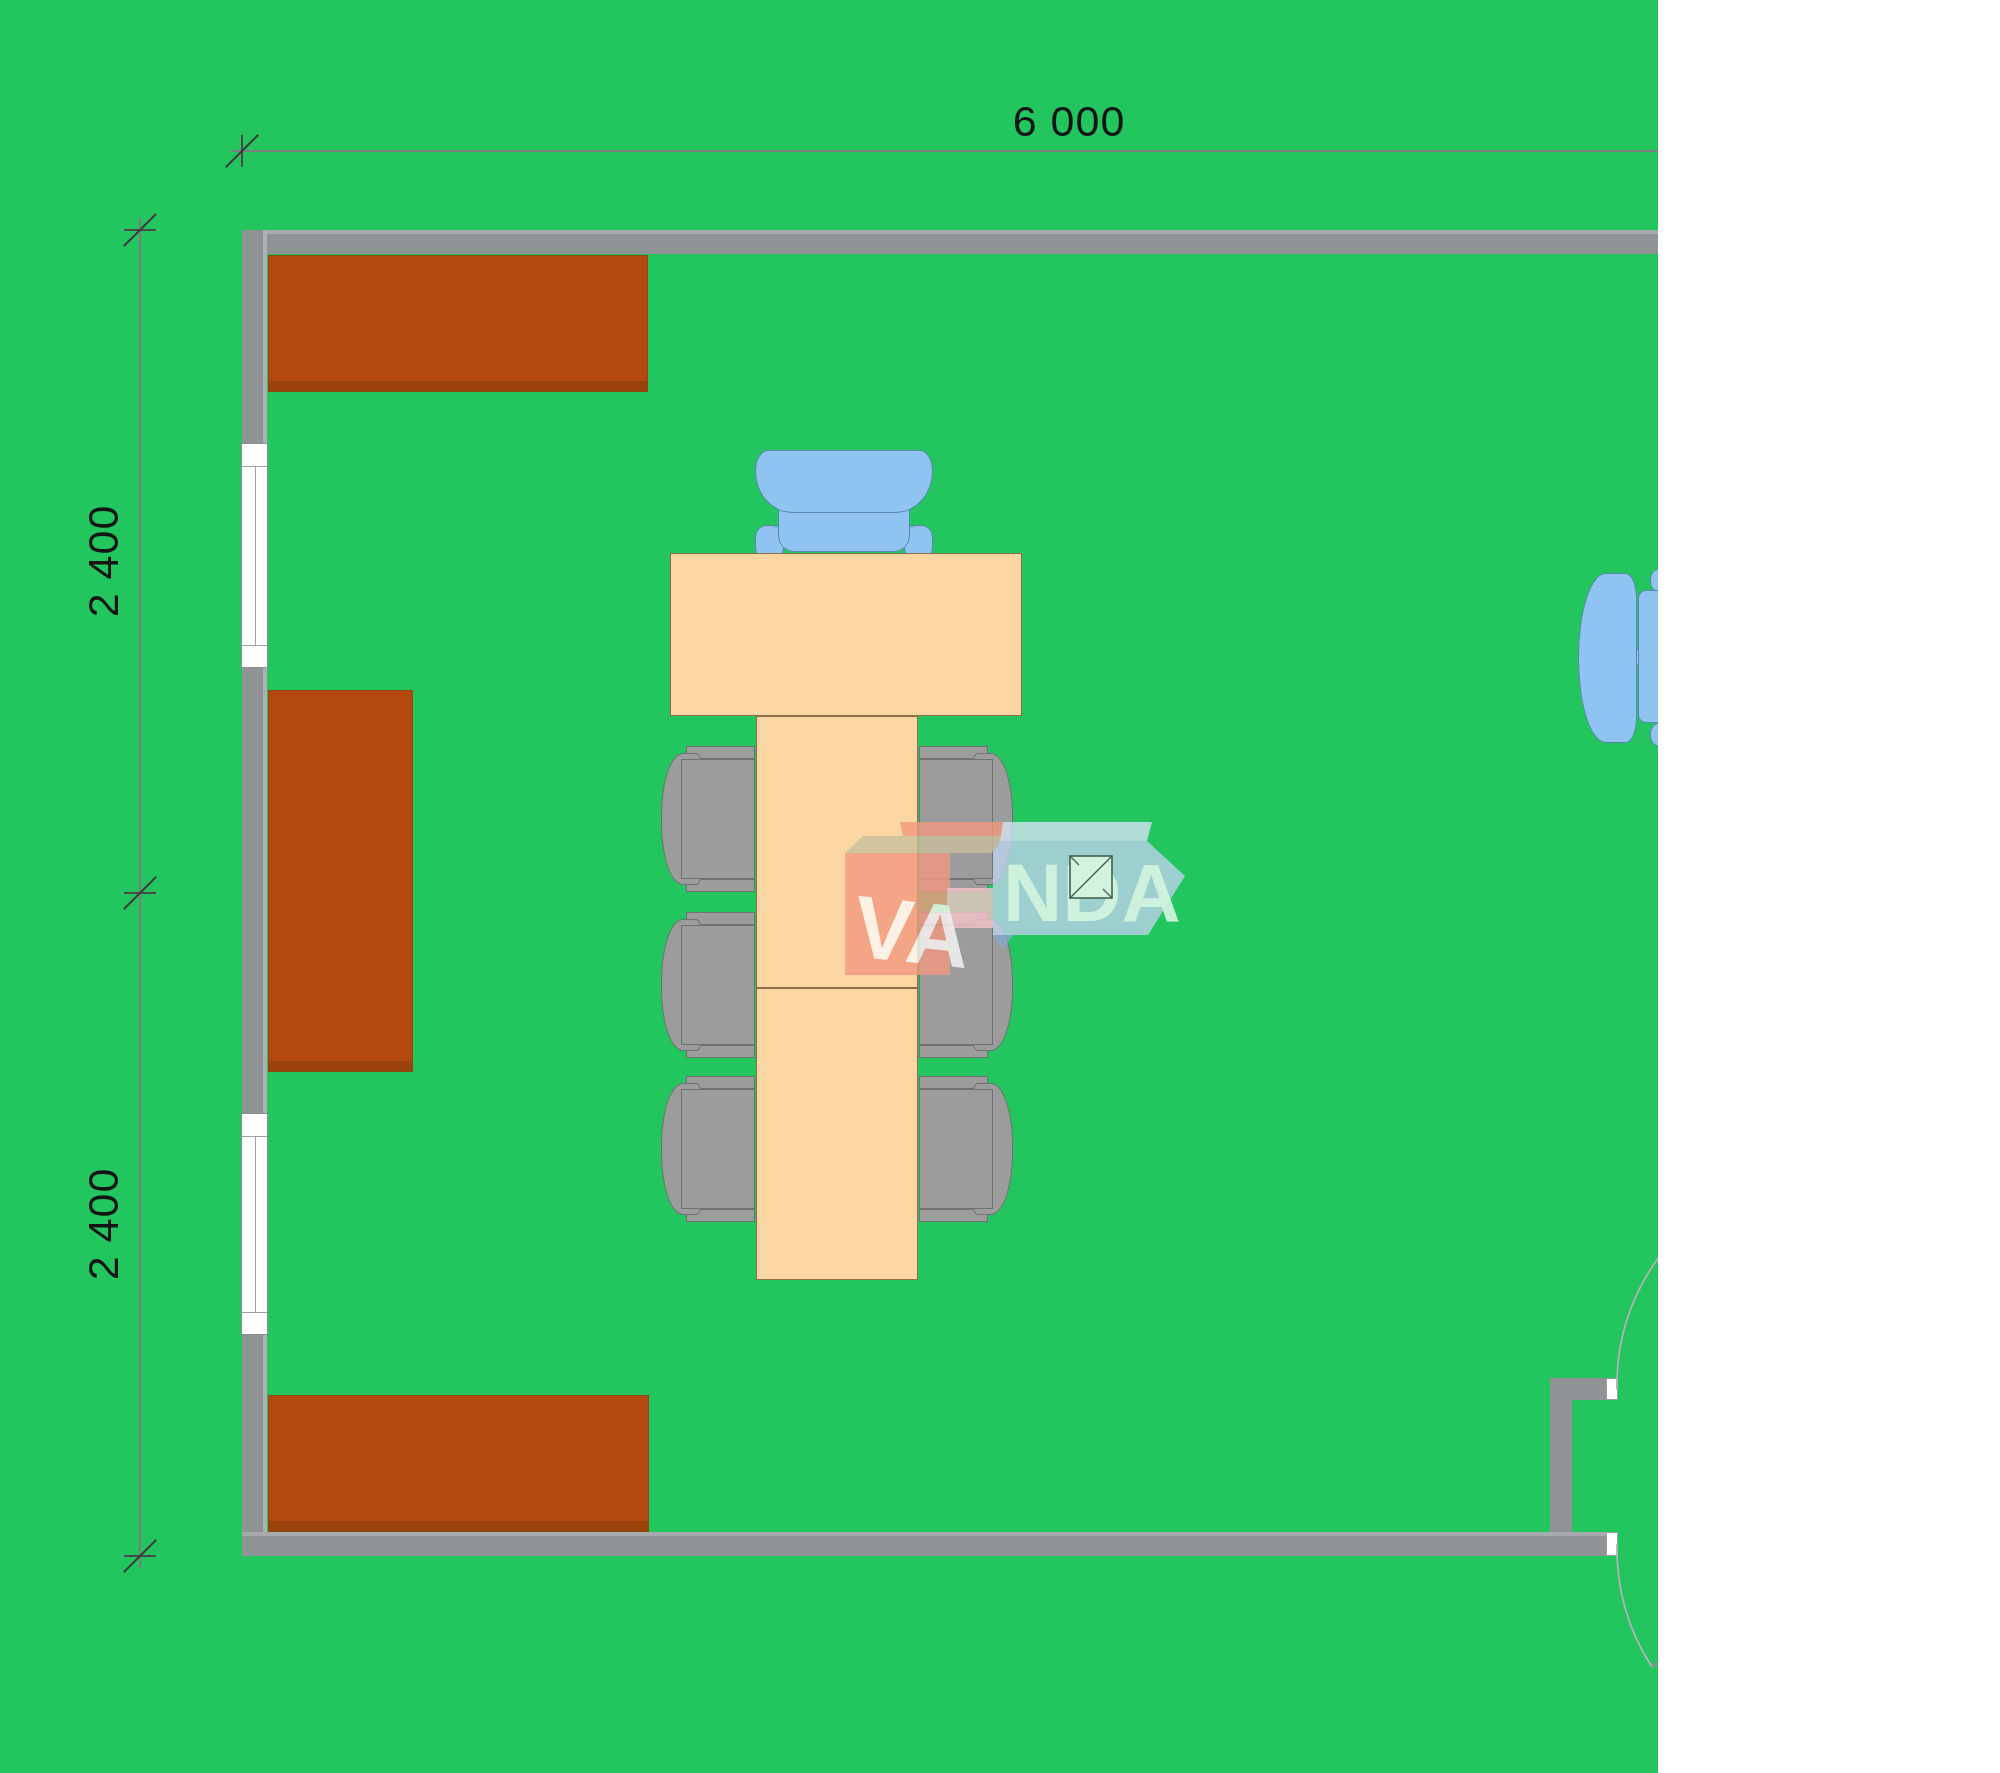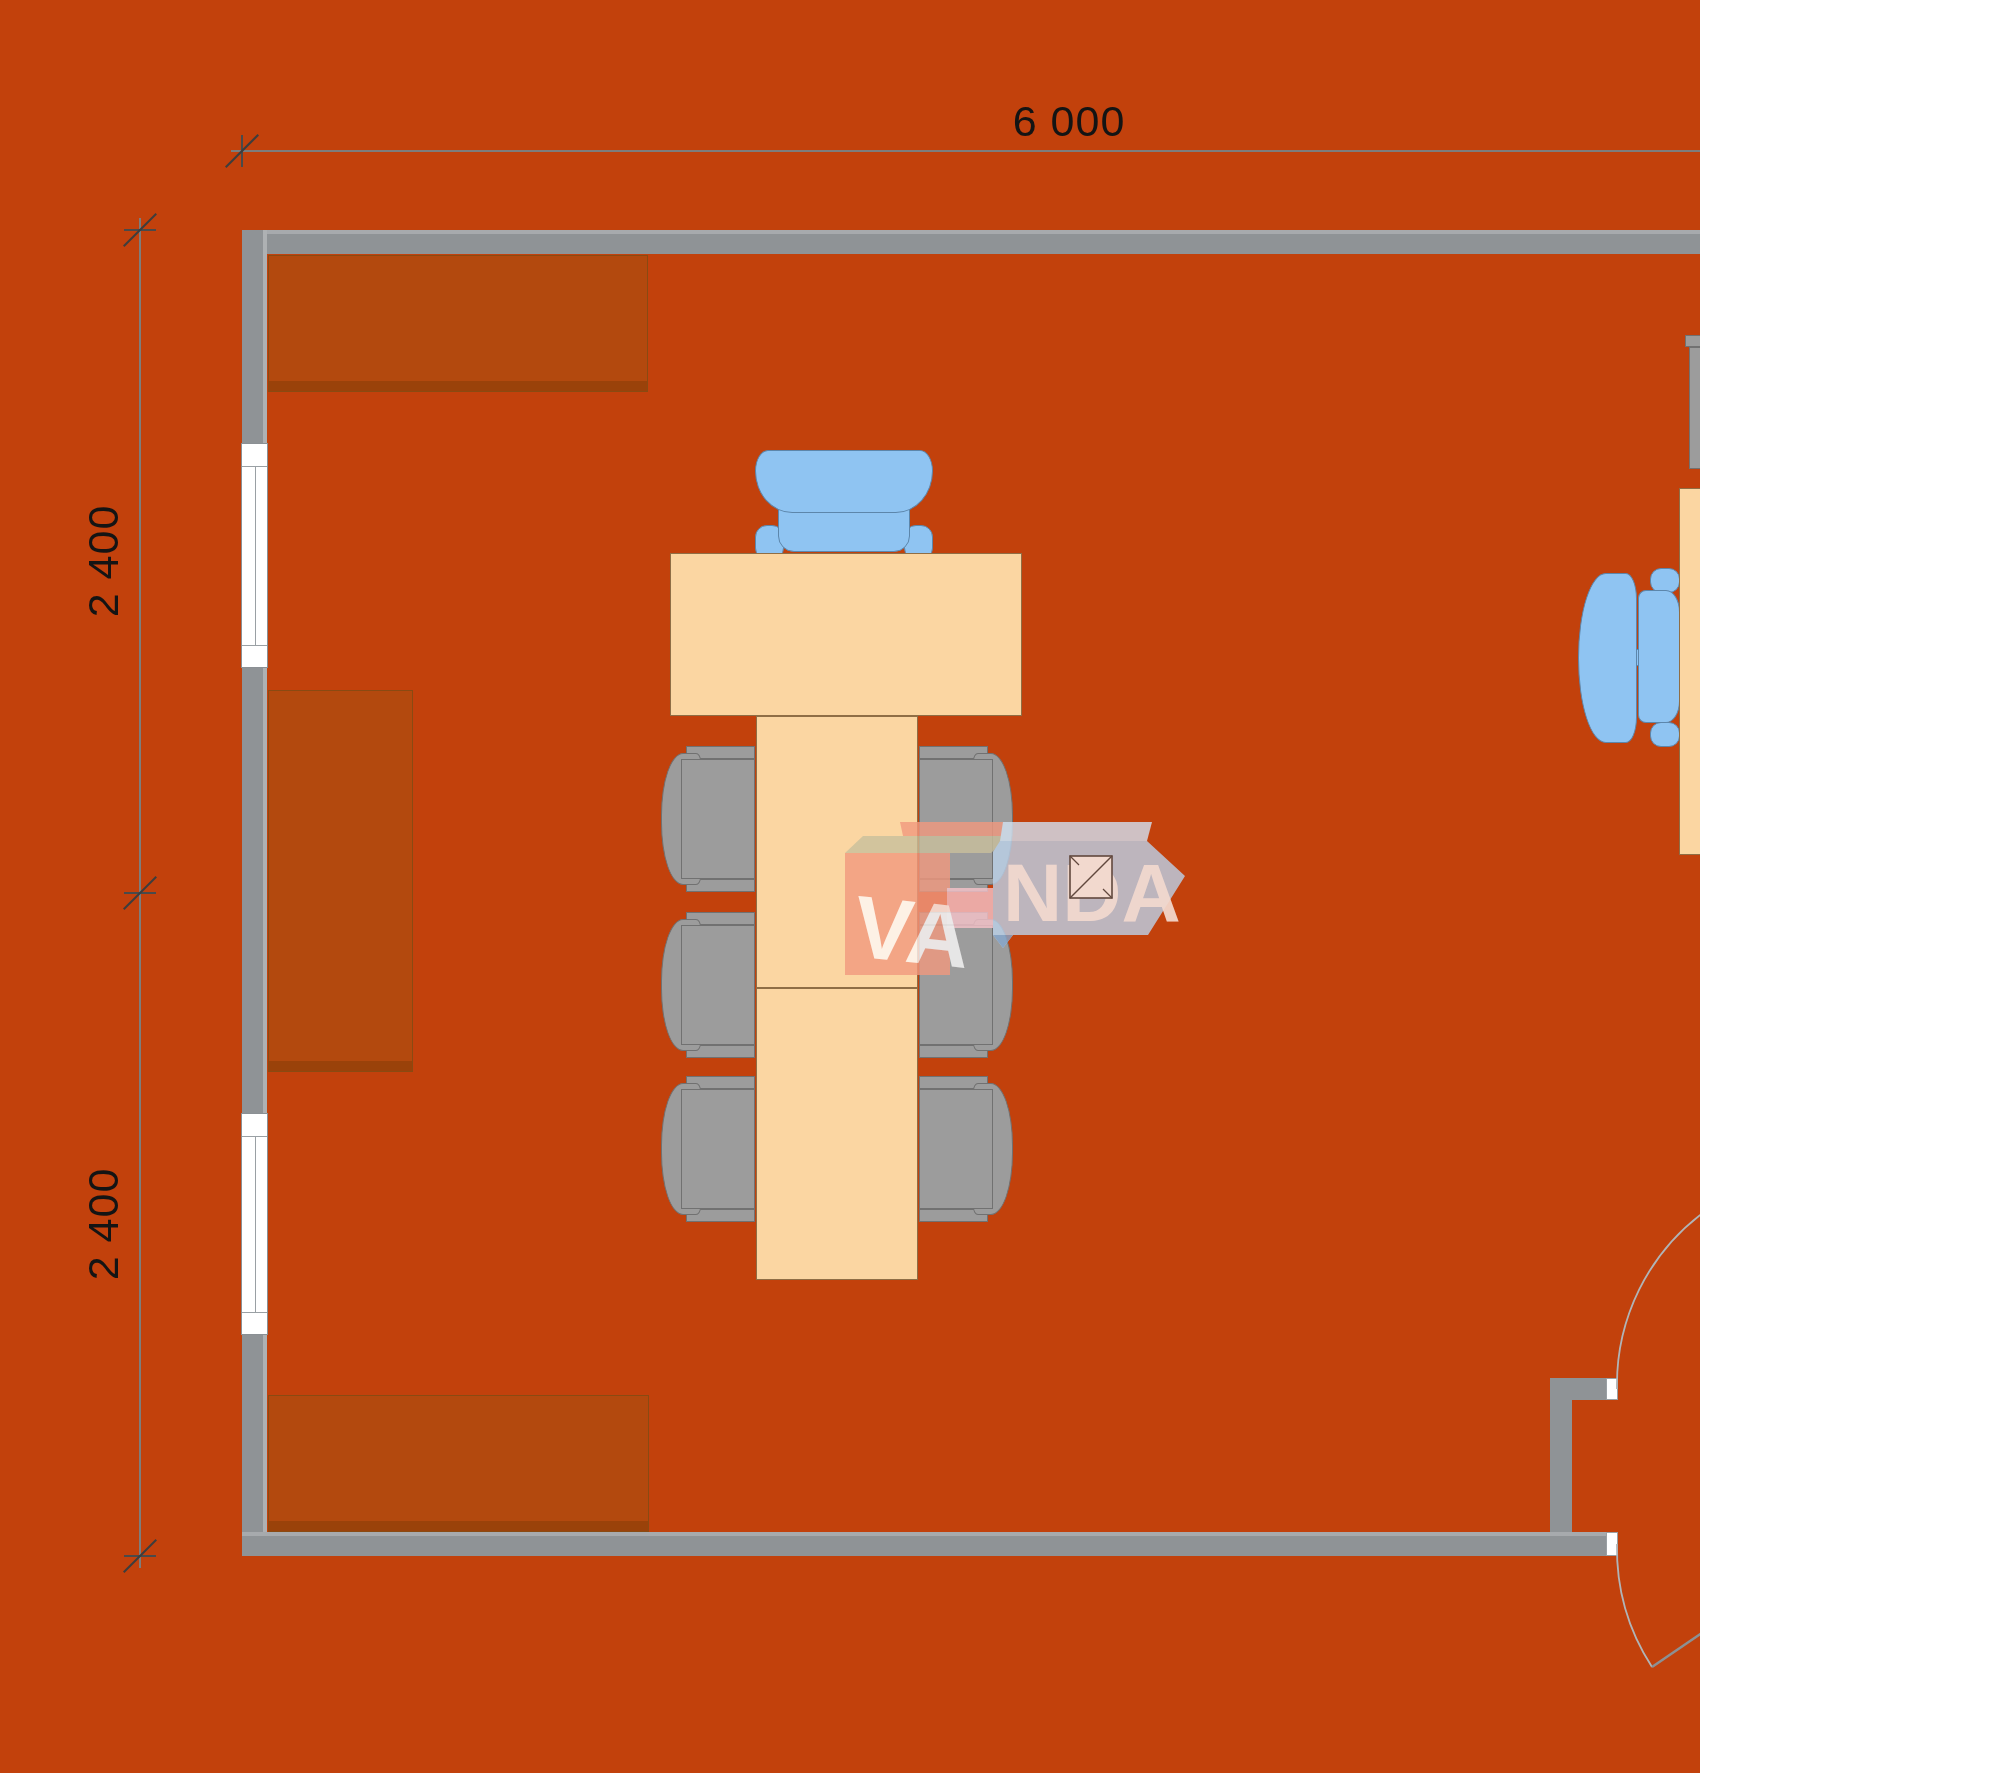--- a/index.html
+++ b/index.html
@@ -1,18 +1,18 @@
 <!DOCTYPE html>
 <html><head>
 <meta charset="utf-8">
 <style>
   html,body { margin:0; padding:0; background:#ffffff; }
   .plan {
-    position:relative; width:1658px; height:1773px; background:#c2410c;
-    font-family:"Liberation Sans", sans-serif; overflow:hidden;padding-left:42px;
+    position:relative; width:1658px; height:1773px; background:#22c55e;
+    font-family:"Liberation Sans", sans-serif; overflow:hidden;
   }
   
   .wall { position:absolute; background:#8f9396; }
   .wall.hl-r { box-shadow: inset -4px 0 0 rgba(255,255,255,.28); }
   .wall.hl-l { box-shadow: inset 4px 0 0 rgba(255,255,255,.22); }
   .wall.hl-t { box-shadow: inset 0 4px 0 rgba(255,255,255,.22); }
   
   .win { position:absolute; background:#ffffff; border:1px solid #8b9094; box-sizing:border-box; }
   .win .fl { position:absolute; left:0; right:0; height:1px; background:#9aa0a4; }
   .win .gl { position:absolute; width:1px; background:#9aa0a4; }

